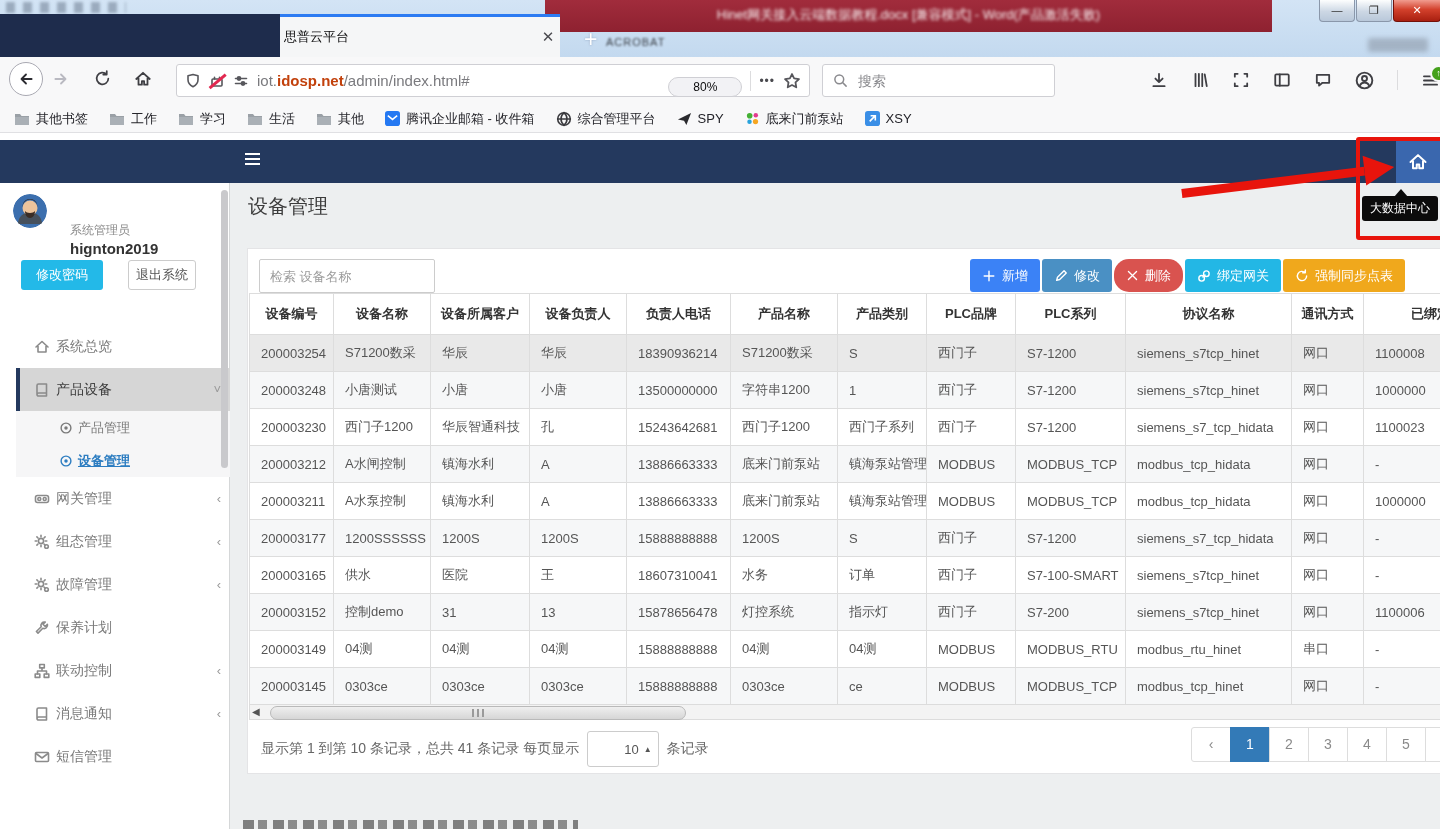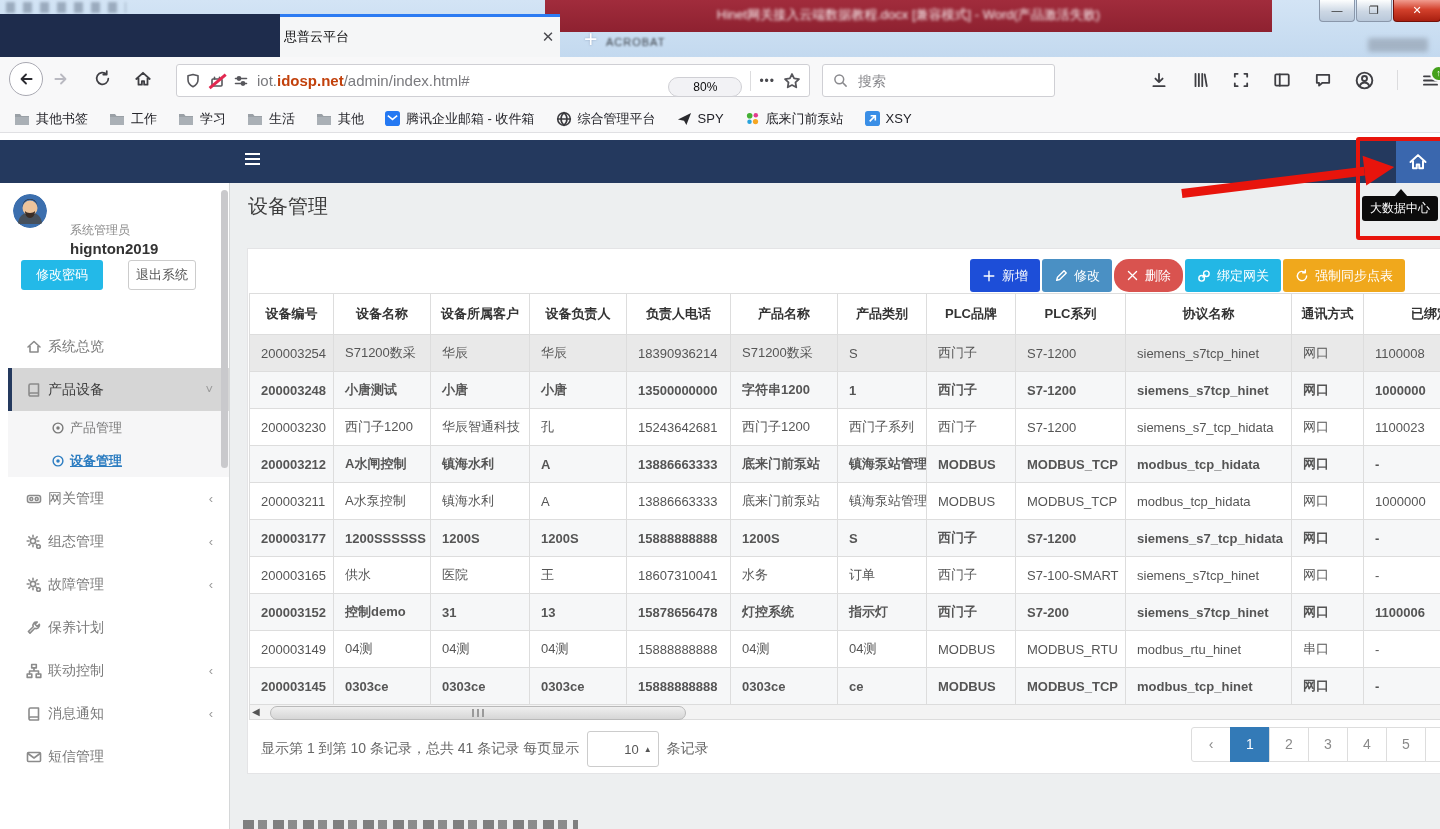--- a/index.html
+++ b/index.html
@@ -85,21 +85,21 @@
   
   .sidebar{left:0;top:183px;width:230px;height:646px;background:#fff;border-right:1px solid #d5d7d8;box-sizing:border-box;}
   .sb-scroll{left:221px;top:190px;width:7px;height:278px;background:#c9c9cc;border-radius:4px;}
   .avatar{left:13px;top:194px;width:34px;height:34px;border-radius:50%;overflow:hidden;}
   .uname{left:70px;top:198px;font-size:15px;font-weight:bold;color:#333;margin-top:42px;}
   .urole{left:70px;top:222px;font-size:12px;color:#8a8a8a;}
   .btn-pwd{left:21px;top:260px;width:82px;height:30px;background:#23b9e8;color:#fff;font-size:13px;
            border:none;border-radius:3px;text-align:center;line-height:30px;}
   .btn-out{left:128px;top:260px;width:68px;height:30px;background:#fff;color:#555;font-size:13px;
            border:1px solid #ccc;border-radius:3px;text-align:center;line-height:28px;box-sizing:border-box;}
-  .menu{left:8px;top:325px;width:221px;}
+  .menu{left:16px;top:325px;width:221px;}
   .mi{position:relative;height:43px;display:flex;align-items:center;color:#7a7a7a;font-size:14px;}
   .mi .ico{position:absolute;left:18px;width:16px;height:16px;display:flex;}
   .mi .lbl{position:absolute;left:40px;}
   .mi .chev{position:absolute;right:16px;color:#9a9a9a;font-size:13px;}
   .mi.active{background:#d6d6d6;color:#3c3c3c;font-weight:normal;border-left:4px solid #24395e;}
   .mi.active .ico{left:14px;}
   .mi.active .lbl{left:36px;}
   .subwrap{background:#f6f6f7;}
   .mi.sub{height:33px;font-size:13px;}
   .mi.sub .ico{left:43px;width:14px;height:14px;}
@@ -117,21 +117,21 @@
   .dev-search::placeholder{color:#9b9b9b;}
   .actions{position:absolute;left:722px;top:10px;display:flex;gap:2px;}
   .abtn{height:33px;border:none;border-radius:3px;color:#fff;font-size:13px;display:flex;align-items:center;
         gap:6px;padding:0 12px;font-family:inherit;}
   table.dev{position:absolute;left:1px;top:44px;border-collapse:collapse;table-layout:fixed;width:1274px;
             font-size:13px;}
   table.dev th{height:40px;border:1px solid #ddd;border-top:1px solid #ddd;color:#333;font-weight:bold;text-align:center;
                padding:0 6px;overflow:hidden;white-space:nowrap;background:#fff;}
   table.dev td{height:36px;border:1px solid #ddd;color:#555;padding:0 11px;overflow:hidden;white-space:nowrap;}
   tr.sel td{background:#e9e9e9;}
-  tr.stripe td{background:#f6f7f8;font-weight:bold;}
+  tr.stripe td{background:#f6f7f8;}
   .hscroll{position:absolute;left:1px;top:455px;width:1208px;height:16px;background:#f3f3f3;border:1px solid #dcdcdc;
            box-sizing:border-box;}
   .hs-arrow{position:absolute;left:2px;top:1px;width:12px;height:12px;color:#555;font-size:10px;line-height:12px;}
   .hs-thumb{position:absolute;left:20px;top:1px;width:414px;height:12px;border:1px solid #b9b9b9;border-radius:7px;
             background:linear-gradient(#efefef,#d6d6d6);}
   .hs-grip{position:absolute;left:50%;top:2px;width:13px;height:8px;margin-left:-6px;
            background:repeating-linear-gradient(90deg,#9a9a9a 0 2px,transparent 2px 5px);}
   .pinfo{position:absolute;left:13px;top:482px;height:36px;display:flex;align-items:center;gap:8px;
          font-size:14px;color:#666;}
   .psize{height:36px;min-width:46px;border:1px solid #ccc;border-radius:3px;background:#fff;color:#555;
@@ -509,22 +509,23 @@
           </svg>
         </span>
         <span class="lbl">短信管理</span>
       </div>
     </div>
 <div class="abs sb-scroll"></div>
 
 <div class="abs main">
   <div class="pg-title">设备管理</div>
   <div class="panel">
+    <input class="dev-search" placeholder="检索 设备名称" style="">
     <div class="actions" id="actions">
-          <button class="abtn" style="background: #1d4ed8;">
+          <button class="abtn" style="background: #3b82f6;">
             <span>
               <svg width="14" height="14" viewBox="0 0 16 16" fill="none" stroke="#fff" stroke-width="1.6" stroke-linecap="round" stroke-linejoin="round">
                 <path d="M8 2.5v11M2.5 8h11"></path>
               </svg>
             </span>
             <span>新增</span>
           </button>
           <button class="abtn" style="background: rgb(74, 144, 196);">
             <span>
               <svg width="14" height="14" viewBox="0 0 16 16" fill="none" stroke="#fff" stroke-width="1.6" stroke-linecap="round" stroke-linejoin="round">

